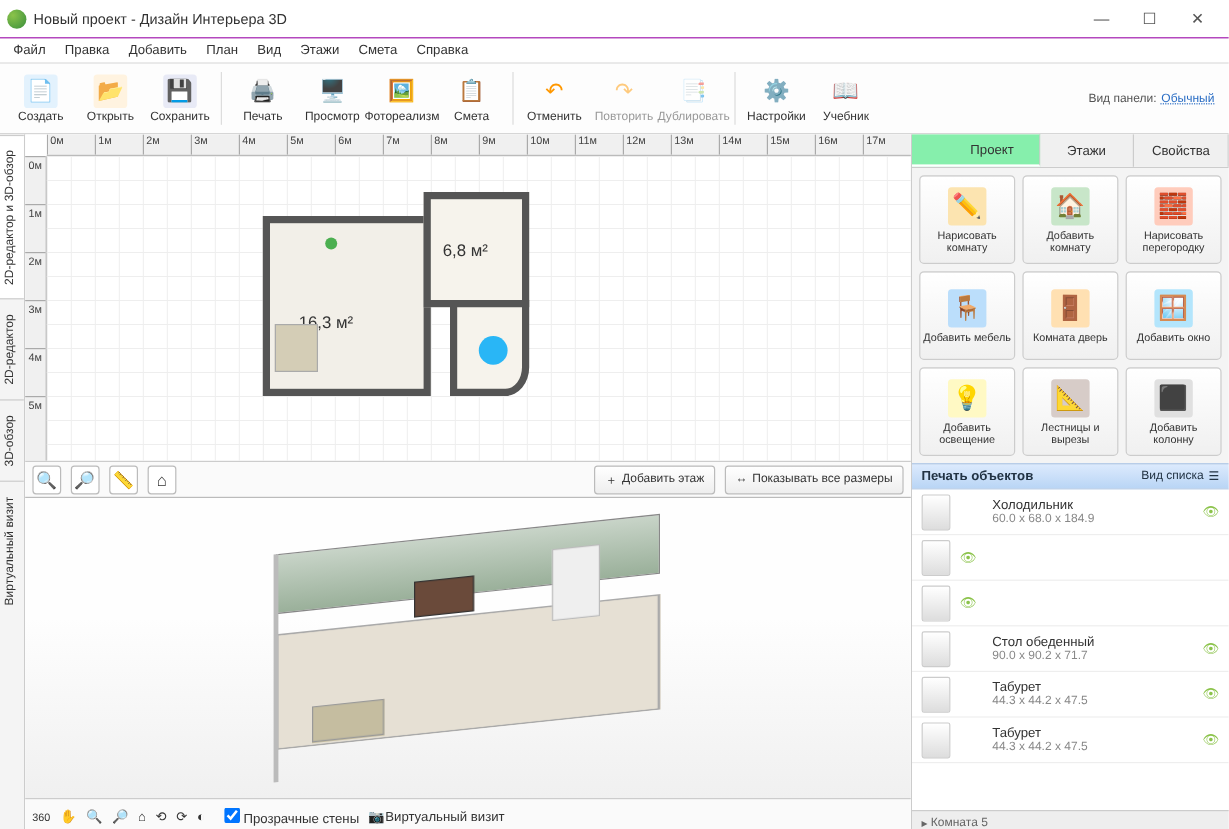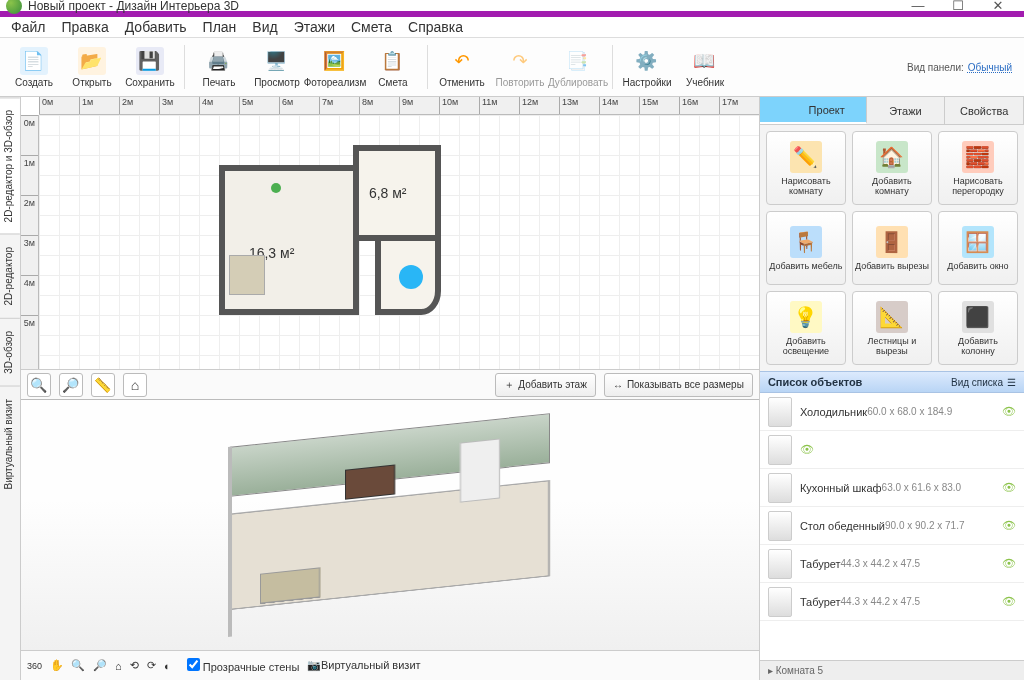--- a/index.html
+++ b/index.html
@@ -1,22 +1,22 @@
 <!DOCTYPE html>
 <html><head>
 <meta charset="utf-8">
 <style>
 * { box-sizing: border-box; margin: 0; padding: 0; }
 body { font-family: "Segoe UI", Tahoma, sans-serif; font-size: 11px; background: #fff; color: #333; width: 1024px; height: 691px; overflow: hidden; }
-.titlebar { height: 17px; background: #fff; border-bottom: 6px solid #a21caf; display: flex; align-items: center; padding: 0 6px; justify-content: flex-end; }
+.titlebar { height: 32px; background: #fff; border-bottom: 1px solid #a21caf; display: flex; align-items: center; padding: 0 6px; justify-content: flex-end; }
 .titlebar .logo { width: 16px; height: 16px; background: radial-gradient(circle at 30% 30%, #8bc34a, #388e3c); border-radius: 50%; margin-right: 6px; }
 .titlebar .title { flex: 1; font-size: 12px; }
 .titlebar .winbtn { width: 40px; height: 28px; display: flex; align-items: center; justify-content: center; font-size: 13px; color: #555; }
 .menubar { height: 20px; display: flex; align-items: center; padding: 0 4px; gap: 2px; }
-.menubar span { padding: 2px 7px; font-size: 14px; cursor: default; }
+.menubar span { padding: 2px 7px; font-size: 11px; cursor: default; }
 .toolbar { height: 60px; background: #fdfdfd; border-top: 1px solid #ddd; border-bottom: 1px solid #ccc; display: flex; align-items: center; padding: 2px 6px; gap: 2px; }
 .toolbar .tbtn { width: 56px; height: 56px; display: flex; flex-direction: column; align-items: center; justify-content: center; text-align: center; font-size: 10px; color: #333; border-radius: 3px; }
 .toolbar .ticon { width: 28px; height: 28px; margin-bottom: 2px; border-radius: 3px; display: flex; align-items: center; justify-content: center; font-size: 18px; }
 .tsep { width: 1px; height: 44px; background: #ddd; margin: 0 4px; }
 .panel-label { margin-left: auto; font-size: 10px; color: #555; display: flex; align-items: center; gap: 4px; padding-right: 6px; }
 .panel-label a { color: #2a6dc4; text-decoration: underline dotted; }
 .main { display: flex; height: 583px; }
 .leftbar { width: 22px; background: #f4f4f4; border-right: 1px solid #ccc; display: flex; flex-direction: column; }
 .vtab { flex: 0 0 auto; writing-mode: vertical-rl; transform: rotate(180deg); text-align: center; padding: 12px 3px; font-size: 10px; border-bottom: 1px solid #ccc; background: #f4f4f4; color: #333; }
 .vtab.active { background: #fff; }
@@ -37,31 +37,31 @@
 .view3d-row { flex: 1.1; border-top: 1px solid #bbb; display: flex; flex-direction: column; }
 .view3d { flex: 1; background: linear-gradient(#fefefe 40%, #f0f0f0); display: flex; align-items: center; justify-content: center; position: relative; overflow: hidden; }
 .iso { width: 380px; height: 230px; position: relative; transform: skewY(-6deg) skewX(0deg); }
 .iso .floor { position: absolute; left: 30px; top: 60px; width: 320px; height: 150px; background: #e6e0d4; border: 2px solid #aaa; transform: rotateX(50deg) rotateZ(0deg); }
 .iso .wall1 { position: absolute; left: 30px; top: 20px; width: 320px; height: 50px; background: linear-gradient(#c8d4c8,#9ab09a); border: 1px solid #888; }
 .iso .wall2 { position: absolute; left: 28px; top: 20px; width: 4px; height: 190px; background: #bbb; }
 .bottom-tools { height: 30px; border-top: 1px solid #ccc; display: flex; align-items: center; padding: 0 6px; gap: 8px; background: #fafafa; }
 .rightpanel { width: 280px; border-left: 1px solid #ccc; display: flex; flex-direction: column; background: #fafafa; }
 .rtabs { height: 28px; display: flex; border-bottom: 1px solid #ccc; }
 .rtab { flex: 1; display: flex; align-items: center; justify-content: center; font-size: 11px; background: #f0f0f0; border-right: 1px solid #ccc; }
-.rtab.active { background: #7dd3fc; border-bottom: 2px solid #fff; padding-left: 28px; }
+.rtab.active { background: #86efac; border-bottom: 2px solid #fff; padding-left: 28px; }
 .section-header { height: 22px; background: linear-gradient(#dceafd,#b9d5f5); border-bottom: 1px solid #a9c3e4; display: flex; align-items: center; padding: 0 8px; font-weight: bold; font-size: 11px; color: #234; }
 .design-grid { display: grid; grid-template-columns: repeat(3, 1fr); gap: 6px; padding: 6px; background: #f4f4f4; }
 .design-btn { height: 74px; background: linear-gradient(#fff,#f0f0f0); border: 1px solid #ccc; border-radius: 4px; display: flex; flex-direction: column; align-items: center; justify-content: center; font-size: 9px; text-align: center; padding: 2px; }
 .design-btn .di { width: 32px; height: 32px; margin-bottom: 3px; border-radius: 3px; display: flex; align-items: center; justify-content: center; font-size: 20px; }
 .objlist-header { height: 22px; background: linear-gradient(#dceafd,#b9d5f5); border-top: 1px solid #a9c3e4; border-bottom: 1px solid #a9c3e4; display: flex; align-items: center; padding: 0 8px; font-weight: bold; font-size: 11px; color: #234; }
 .objlist-header .sp { margin-left: auto; font-weight: normal; font-size: 10px; display: flex; gap: 4px; }
 .objlist { flex: 1; overflow-y: auto; background: #fff; }
 .objitem { height: 38px; border-bottom: 1px solid #eee; display: flex; align-items: center; padding: 0 8px; gap: 8px; }
 .objitem .oi { width: 24px; height: 30px; background: linear-gradient(#fff,#ddd); border: 1px solid #ccc; border-radius: 2px; flex-shrink: 0; }
-.objitem .otxt { flex: 1; display: flex; flex-direction: row; }
+.objitem .otxt { flex: 1; display: flex; flex-direction: column; margin-left: 27px; }
 .objitem .oname { font-size: 11px; color: #333; }
 .objitem .odim { font-size: 10px; color: #888; }
 .objitem .eye { color: #8bc34a; font-size: 11px; }
 .objlist-footer { height: 20px; background: #eee; border-top: 1px solid #ccc; display: flex; align-items: center; padding: 0 8px; font-size: 10px; color: #666; }
 </style>
 </head>
 <body>
 
 <div class="titlebar">
   <div class="logo"></div>
@@ -252,65 +252,61 @@
         <div class="design-btn">
           <div class="di" style="background:#ffccbc">🧱</div>
           <span>Нарисовать перегородку</span>
         </div>
         <div class="design-btn">
           <div class="di" style="background:#bbdefb">🪑</div>
           <span>Добавить мебель</span>
         </div>
         <div class="design-btn">
           <div class="di" style="background:#ffe0b2">🚪</div>
-          <span>Добавить вырезы</span>
+          <span>Комната дверь</span>
         </div>
         <div class="design-btn">
           <div class="di" style="background:#b3e5fc">🪟</div>
           <span>Добавить окно</span>
         </div>
         <div class="design-btn">
           <div class="di" style="background:#fff9c4">💡</div>
           <span>Добавить освещение</span>
         </div>
         <div class="design-btn">
           <div class="di" style="background:#d7ccc8">📐</div>
           <span>Лестницы и вырезы</span>
         </div>
         <div class="design-btn">
           <div class="di" style="background:#e0e0e0">⬛</div>
           <span>Добавить колонну</span>
         </div>
       </div>
     <div class="objlist-header">
-      <span>Список объектов</span>
+      <span>Печать объектов</span>
       <span class="sp">
           <span>Вид списка</span> 
           <span>☰</span>
         </span>
     </div>
     <div class="objlist" id="objlist">
         <div class="objitem">
           <div class="oi"></div>
           <div class="otxt">
             <div class="oname">Холодильник</div>
             <div class="odim">60.0 x 68.0 x 184.9</div>
           </div>
           <div class="eye">👁</div>
         </div>
         <div class="objitem">
           <div class="oi"></div>
           <div class="eye">👁</div>
         </div>
         <div class="objitem">
           <div class="oi"></div>
-          <div class="otxt">
-            <div class="oname">Кухонный шкаф</div>
-            <div class="odim">63.0 x 61.6 x 83.0</div>
-          </div>
           <div class="eye">👁</div>
         </div>
         <div class="objitem">
           <div class="oi"></div>
           <div class="otxt">
             <div class="oname">Стол обеденный</div>
             <div class="odim">90.0 x 90.2 x 71.7</div>
           </div>
           <div class="eye">👁</div>
         </div>

